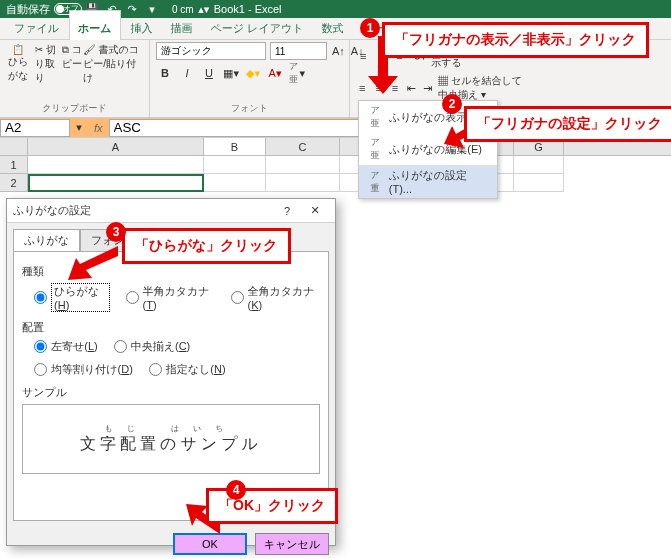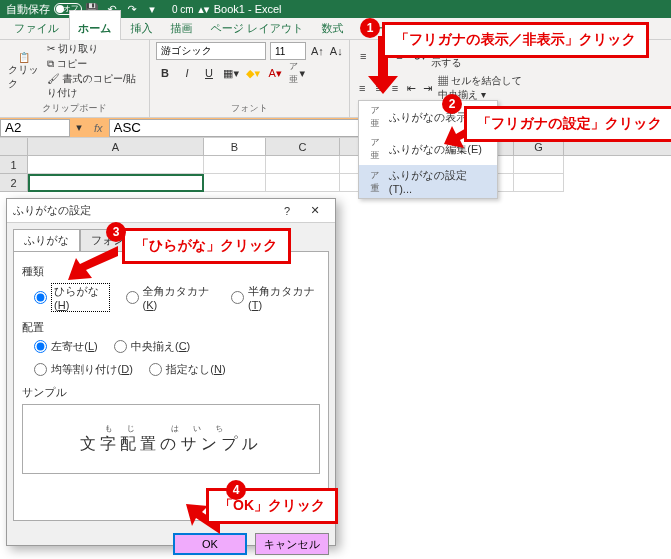--- a/index.html
+++ b/index.html
@@ -16,21 +16,21 @@
   .tab { padding:10px 8px; color:#217346; }
   .tab.active { background:#fff; border:1px solid #d0d0d0; border-bottom:1px solid #fff; color:#217346; font-weight:bold;}
 
   .ribbon { height: 78px; background:#f3f2f1; border-bottom:1px solid #d0d0d0; display:flex; position:relative;}
   .rgroup { border-right:1px solid #d0d0d0; padding:2px 6px; display:flex; flex-direction:column; height:100%; }
   .rgroup-label { font-size:9px; color:#666; text-align:center; margin-top:auto;}
   .rg-row { display:flex; align-items:center; gap:4px; }
   .btn-big { display:flex; flex-direction:column; align-items:center; font-size:10px; padding:2px;}
   .icon { display:inline-block; }
   .ribbon input.font-select{ width:110px; height:18px; font-size:10px; border:1px solid #ababab; background:#fff; padding:0 4px;}
-  .ribbon input.size-select{ width:36px; height:18px; font-size:10px; border:1px solid #ababab; background:#fff; padding:0 4px;}
+  .ribbon input.size-select{ width:57px; height:18px; font-size:10px; border:1px solid #ababab; background:#fff; padding:0 4px;}
   .mini-btn { width:18px; height:18px; display:inline-flex; align-items:center; justify-content:center; border:1px solid transparent; font-size:11px;}
   .phonetic-symbol{width:16px;height:16px;display:inline-flex;align-items:center;justify-content:center;font-size:9px;color:#666;}
 
   .dropdown-menu{ position:absolute; left:358px; top:100px; width:140px; background:#fff; border:1px solid #c6c6c6; box-shadow:2px 2px 4px rgba(0,0,0,.2); font-size:11px; z-index:5;}
   .dropdown-menu .mitem{ display:flex; align-items:center; gap:6px; padding:3px 8px;}
   .dropdown-menu .mitem.hover{ background:#d5e1f2;}
   .mitem .ico{width:16px;text-align:center;font-size:9px;color:#666;}
 
   .namebox-row{ height:20px; background:#fdba74; border-bottom:1px solid #d0d0d0; display:flex; align-items:center; font-size:11px;}
   .namebox{ width:70px; border:1px solid #ababab; height:18px; padding:0 4px; background:#fff;}
@@ -98,23 +98,23 @@
   <div class="tab">ページ レイアウト</div>
   <div class="tab">数式</div>
   <div class="tab">データ</div>
 </div>
 
 <div class="ribbon">
   <div class="rgroup" style="width:150px;">
     <div class="rg-row">
       <div class="btn-big">
         <span class="icon">📋</span>
-        <span>クリック</span>
+        <span>ひらがな</span>
       </div>
-      <div style="display:flex;flex-direction:column;gap:1px;font-size:10px;">
+      <div style="display:flex;flex-direction:row;gap:1px;font-size:10px;">
         <div>✂ <span>切り取り</span></div>
         <div>⧉ <span>コピー</span></div>
         <div>🖌 <span>書式のコピー/貼り付け</span></div>
       </div>
     </div>
     <div class="rgroup-label">クリップボード</div>
   </div>
 
   <div class="rgroup" style="width:200px;">
     <div class="rg-row">
@@ -220,25 +220,25 @@
   </div>
   <div class="dlg-body">
     <div class="dlg-section-label">種類</div>
     <div class="radio-row">
       <label class="radio-opt">
           <input type="radio" name="t" checked="" style="">
           <span style="border:1px dotted #000;padding:0 2px;"><span>ひらがな(</span><span class="underline">H</span><span>)</span></span>
         </label>
       <label class="radio-opt">
           <input type="radio" name="t" style="">
+          <span><span>半角カタカナ(</span><span class="underline">T</span><span>)</span></span>
+        </label>
+      <label class="radio-opt">
+          <input type="radio" name="t" style="">
           <span><span>全角カタカナ(</span><span class="underline">K</span><span>)</span></span>
-        </label>
-      <label class="radio-opt">
-          <input type="radio" name="t" style="">
-          <span><span>半角カタカナ(</span><span class="underline">T</span><span>)</span></span>
         </label>
     </div>
     <div class="dlg-section-label">配置</div>
     <div class="radio-row">
       <label class="radio-opt">
           <input type="radio" name="a" checked="" style="">
           <span><span>左寄せ(</span><span class="underline">L</span><span>)</span></span>
         </label>
       <label class="radio-opt">
           <input type="radio" name="a" style="">

